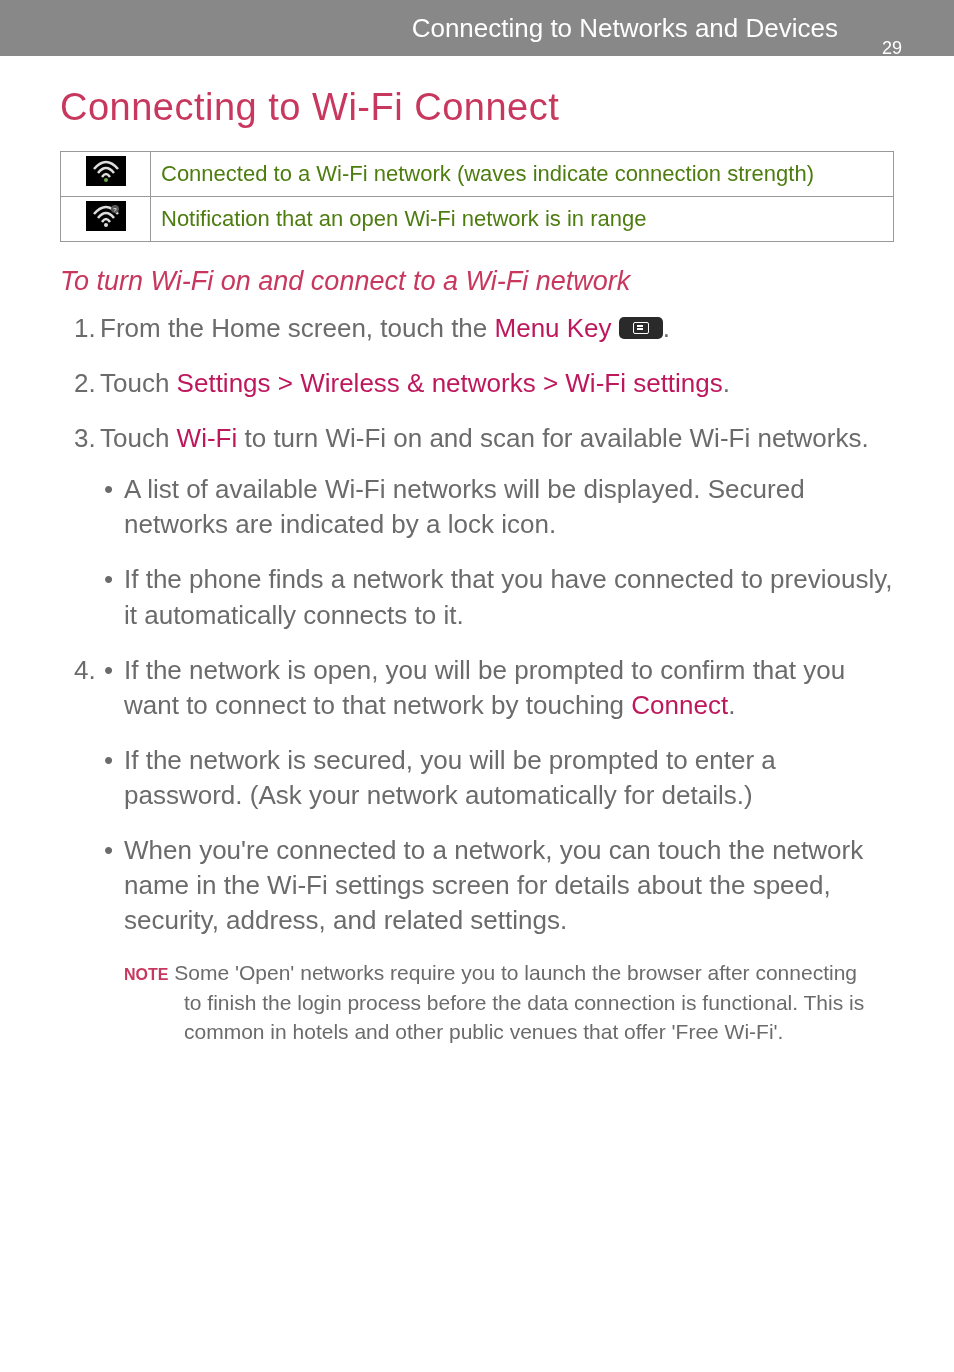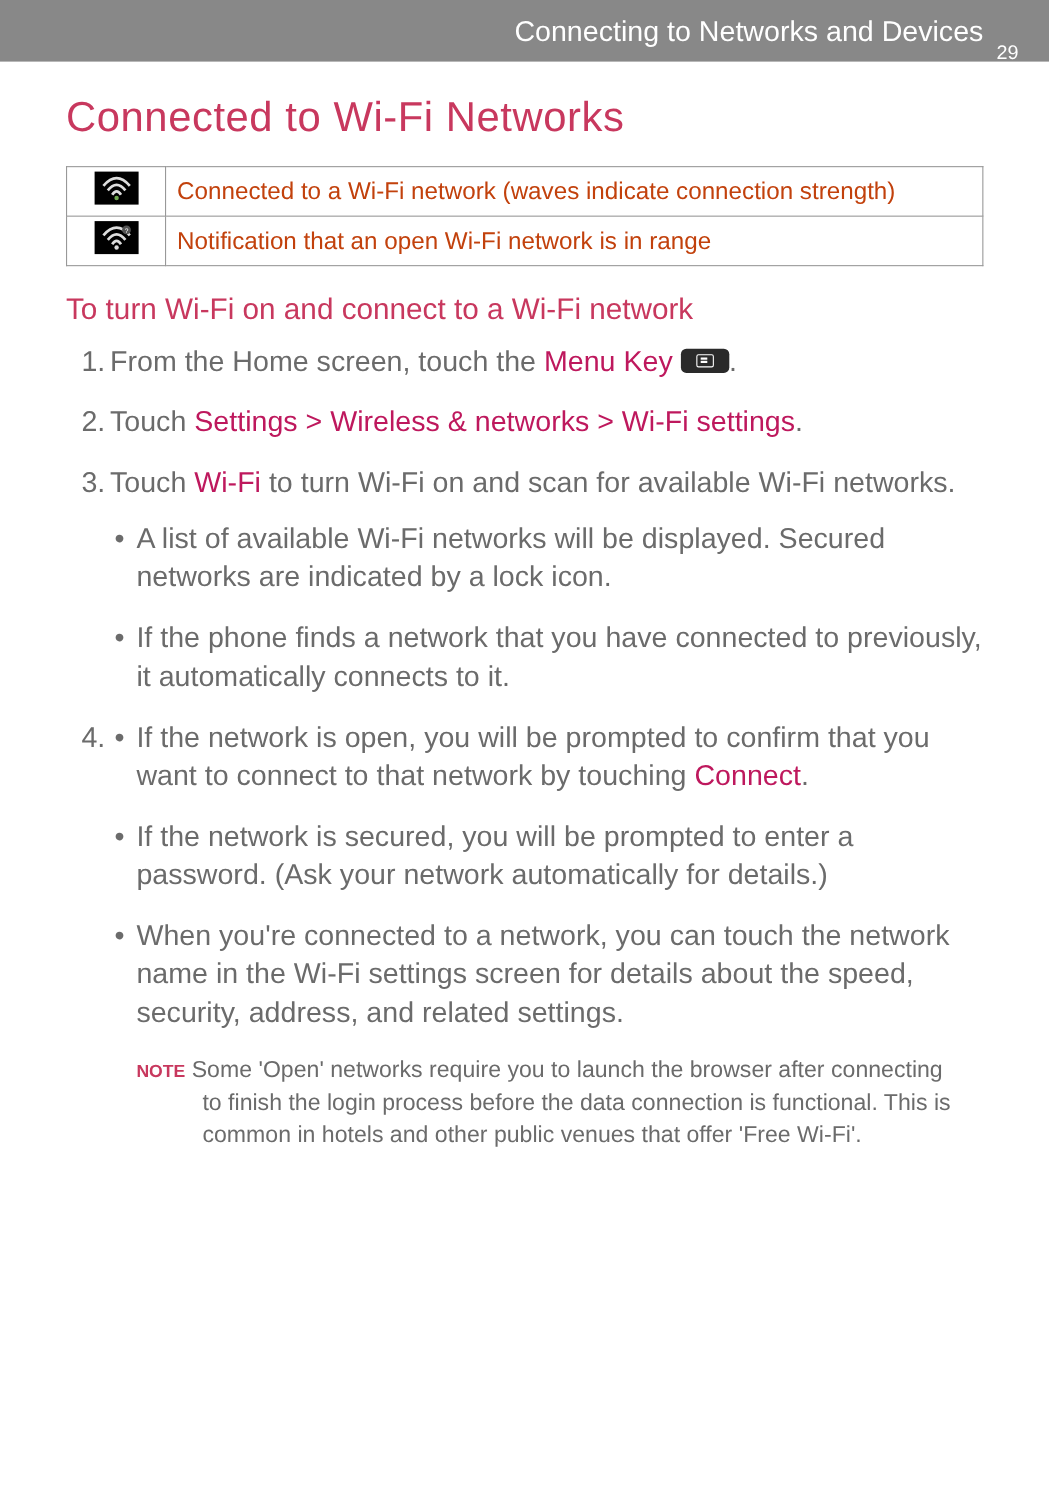--- a/index.html
+++ b/index.html
@@ -15,22 +15,23 @@
       color: #6b6b6b;
       position: relative;
       padding: 0;
     }
     .header-bar {
       background: #888888;
       height: 56px;
       display: flex;
       align-items: center;
       justify-content: flex-end;
-      padding-right: 28px;
+      padding-right: 52px;
       margin-bottom: 30px;
+      gap: 32px;
     }
     .header-title {
       color: #ffffff;
       font-size: 26px;
       font-weight: 500;
     }
     .page-num {
       color: #ffffff;
       font-size: 18px;
       margin-left: 12px;
@@ -50,21 +51,21 @@
     table.icon-table {
       width: 100%;
       border-collapse: collapse;
       margin-bottom: 24px;
     }
     table.icon-table td {
       border: 1px solid #999;
       padding: 6px 10px;
       vertical-align: middle;
       font-size: 22px;
-      color: #c2410c;
+      color: #4d7c0f;
     }
     table.icon-table td.icon-cell {
       width: 90px;
       text-align: center;
       padding: 4px;
     }
     .icon-box {
       display: inline-block;
       width: 40px;
       height: 30px;
@@ -77,20 +78,21 @@
       bottom: 3px;
       transform: translateX(-50%);
       width: 28px;
       height: 24px;
     }
     h2.subsection {
       color: #C8385E;
       font-size: 27px;
       font-weight: 400;
       margin-bottom: 14px;
+      font-style: italic;
     }
     ol.steps {
       list-style: none;
       padding-left: 40px;
     }
     ol.steps > li {
       font-size: 26px;
       color: #6b6b6b;
       line-height: 1.35;
       margin-bottom: 20px;
@@ -171,21 +173,21 @@
 </head>
 <body>
 
 <div class="header-bar">
   <span class="header-title">Connecting to Networks and Devices</span>
   <span class="page-num">29</span>
 </div>
 
 <div class="content">
 
-  <h1 class="section-title">Connected to Wi-Fi Networks</h1>
+  <h1 class="section-title">Connecting to Wi-Fi Connect</h1>
 
   <table class="icon-table">
     <tbody>
         <tr>
       <td class="icon-cell">
         <span class="icon-box">
           <svg class="wifi-arcs" viewBox="0 0 28 24">
             <path d="M 2 10 Q 14 -4 26 10" stroke="#ddd" stroke-width="2.5" fill="none"></path>
             <path d="M 6 14 Q 14 4 22 14" stroke="#ddd" stroke-width="2.5" fill="none"></path>
             <path d="M 10 18 Q 14 12 18 18" stroke="#ddd" stroke-width="2.5" fill="none"></path>

